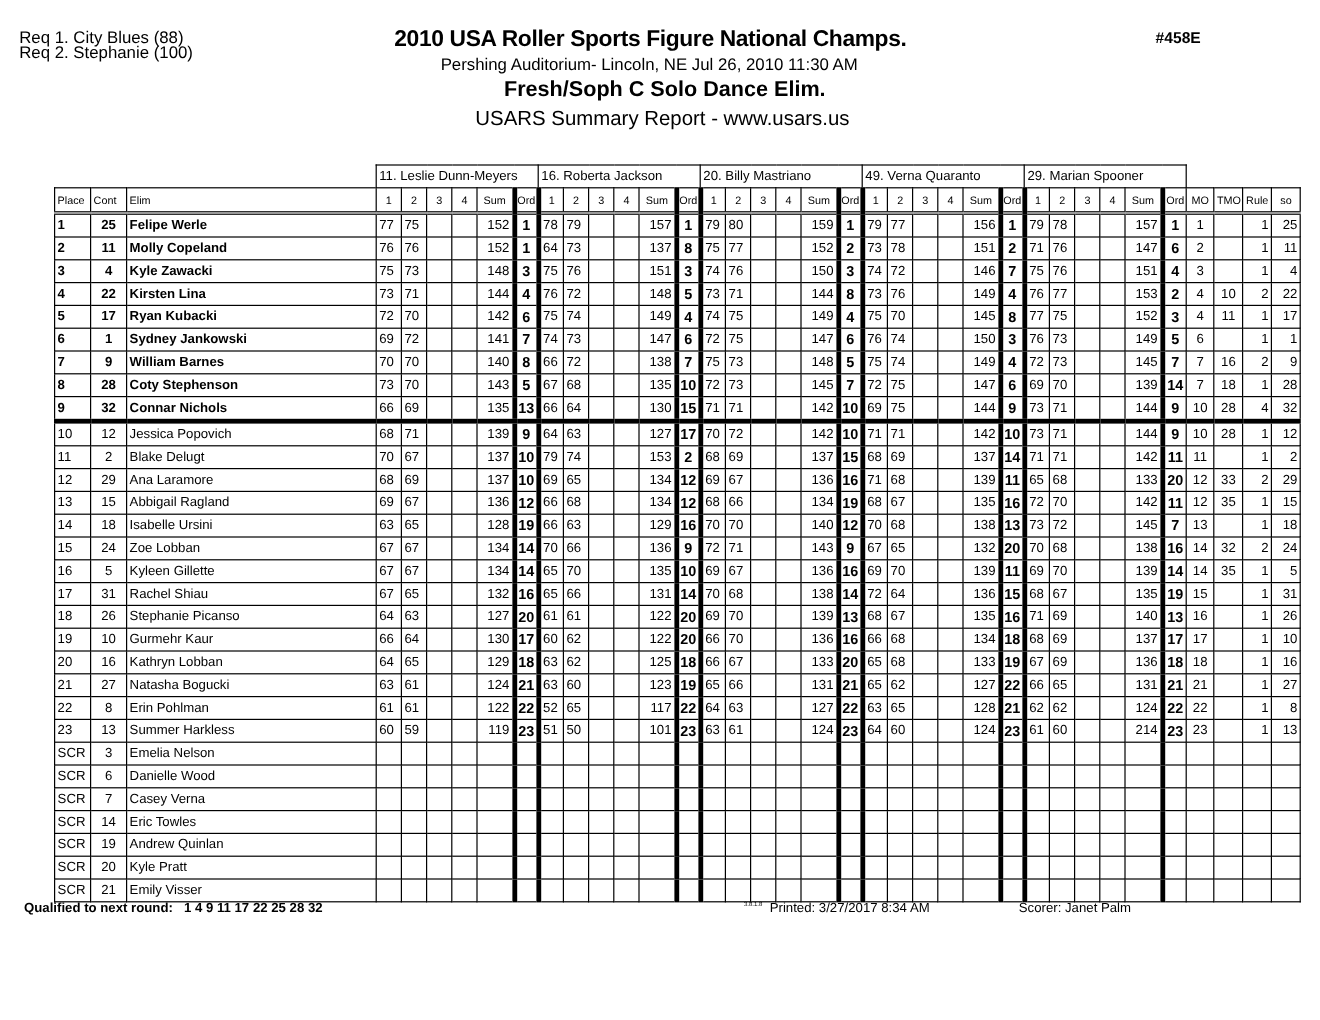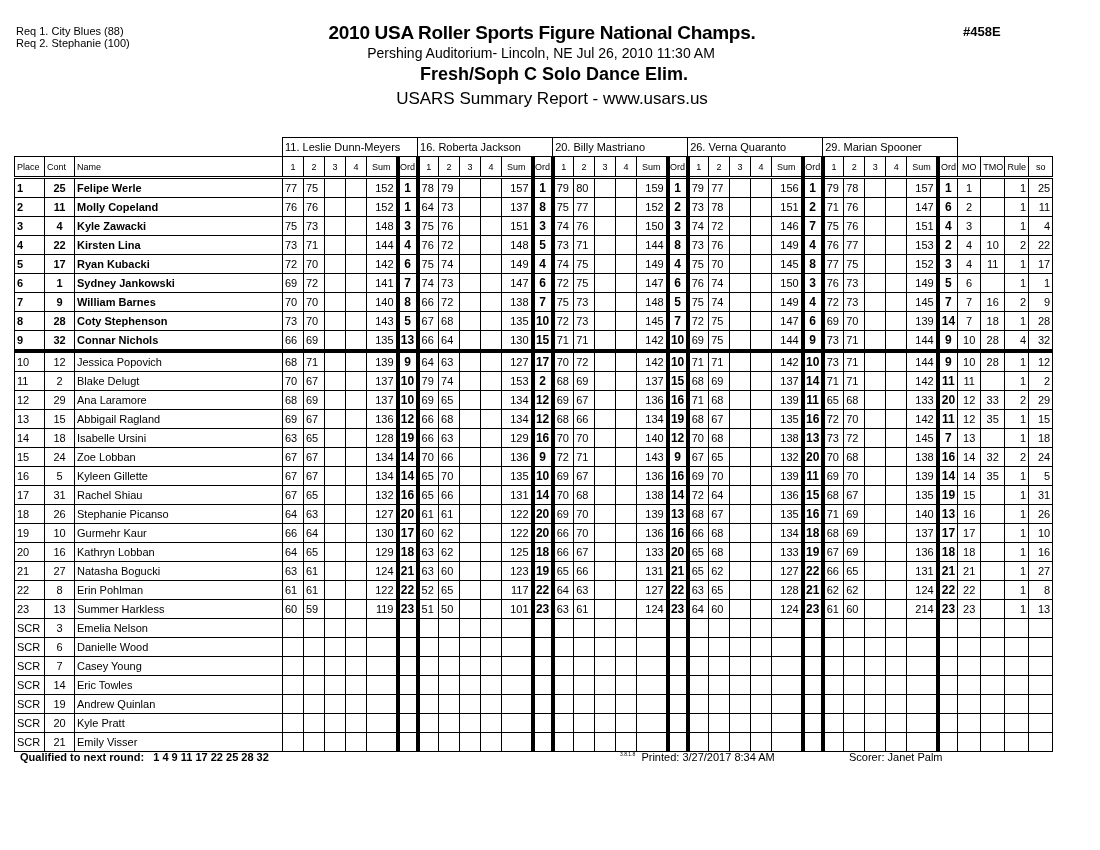--- a/index.html
+++ b/index.html
@@ -1,17 +1,17 @@
 <!DOCTYPE html>
 <html><head>
 <meta charset="utf-8">
 <style>
   html, body { margin:0; padding:0; background:#ffffff; }
   body { width:1100px; height:850px; position:relative; font-family:"Liberation Sans", sans-serif; color:#000; overflow:hidden; }
-  .req { position:absolute; left:16px; top:25px; font-size:11px; line-height:12px; }
+  .req { position:absolute; left:16px; top:25px; font-size:14px; line-height:12px; }
   .title { position:absolute; left:0; width:1100px; text-align:center; }
   .t1 { top:22px; font-size:19px; font-weight:bold; left:-8px; letter-spacing:-0.3px; }
   .t2 { top:45px; font-size:14px; left:-9px; }
   .t3 { top:64px; font-size:18px; font-weight:bold; left:4px; }
   .t4 { top:89px; font-size:17px; left:2px; }
   .evno { position:absolute; left:963px; top:24px; font-size:13px; font-weight:bold; }
 
   table.grid { position:absolute; left:14px; top:137px; border-collapse:collapse; table-layout:fixed; font-size:11px; }
   table.grid td { border:1px solid #000; padding:0 2px; height:18px; white-space:nowrap; overflow:hidden; line-height:18px; }
   table.grid tr.jh td { height:18px; font-size:11px; }
@@ -35,21 +35,21 @@
   <div><span>Req  1.</span> <span>City Blues (88)</span></div>
   <div><span>Req  2.</span> <span>Stephanie (100)</span></div>
 </div>
 
 <div class="title t1">2010 USA Roller Sports Figure National Champs.</div>
 <div class="title t2">Pershing Auditorium- Lincoln, NE  Jul 26, 2010  11:30 AM</div>
 <div class="title t3">Fresh/Soph C Solo Dance Elim.</div>
 <div class="title t4">USARS Summary Report - www.usars.us</div>
 <div class="evno">#458E</div>
 
-<table class="grid" id="grid" style="width: 1038px;">
+<table class="grid" id="grid" style="width: 1038px; margin-left: 31px;">
   <colgroup id="cols">
       <col style="width: 30px;">
       <col style="width: 30px;">
       <col style="width: 208px;">
       <col style="width: 21px;">
       <col style="width: 21px;">
       <col style="width: 21px;">
       <col style="width: 21px;">
       <col style="width: 31px;">
       <col style="width: 20px;">
@@ -81,28 +81,28 @@
       <col style="width: 24px;">
       <col style="width: 24px;">
       <col style="width: 24px;">
     </colgroup>
   <tbody id="tbody">
       <tr class="jh">
         <td class="blank" colspan="3"></td>
         <td colspan="6">11.  Leslie Dunn-Meyers</td>
         <td colspan="6">16.  Roberta Jackson</td>
         <td colspan="6">20.  Billy Mastriano</td>
-        <td colspan="6">26.  Verna Quaranto</td>
+        <td colspan="6">49.  Verna Quaranto</td>
         <td colspan="6">29.  Marian Spooner</td>
         <td class="blank" colspan="4"></td>
       </tr>
       <tr class="ch">
         <td class="hl">Place</td>
         <td class="hl">Cont</td>
-        <td class="hl">Name</td>
+        <td class="hl">Elim</td>
         <td class="c">1</td>
         <td class="c">2</td>
         <td class="c">3</td>
         <td class="c">4</td>
         <td class="c">Sum</td>
         <td class="c ord" style="font-weight: normal; font-size: 9px;">Ord</td>
         <td class="c j1">1</td>
         <td class="c">2</td>
         <td class="c">3</td>
         <td class="c">4</td>
@@ -1102,21 +1102,21 @@
         <td class="r"></td>
         <td class="ord"></td>
         <td class="c"></td>
         <td class="c"></td>
         <td class="r"></td>
         <td class="r"></td>
       </tr>
       <tr>
         <td class="pl">SCR</td>
         <td class="ct c">7</td>
-        <td>Casey Young</td>
+        <td>Casey Verna</td>
         <td></td>
         <td></td>
         <td></td>
         <td></td>
         <td class="r"></td>
         <td class="ord"></td>
         <td class="j1"></td>
         <td></td>
         <td></td>
         <td></td>

